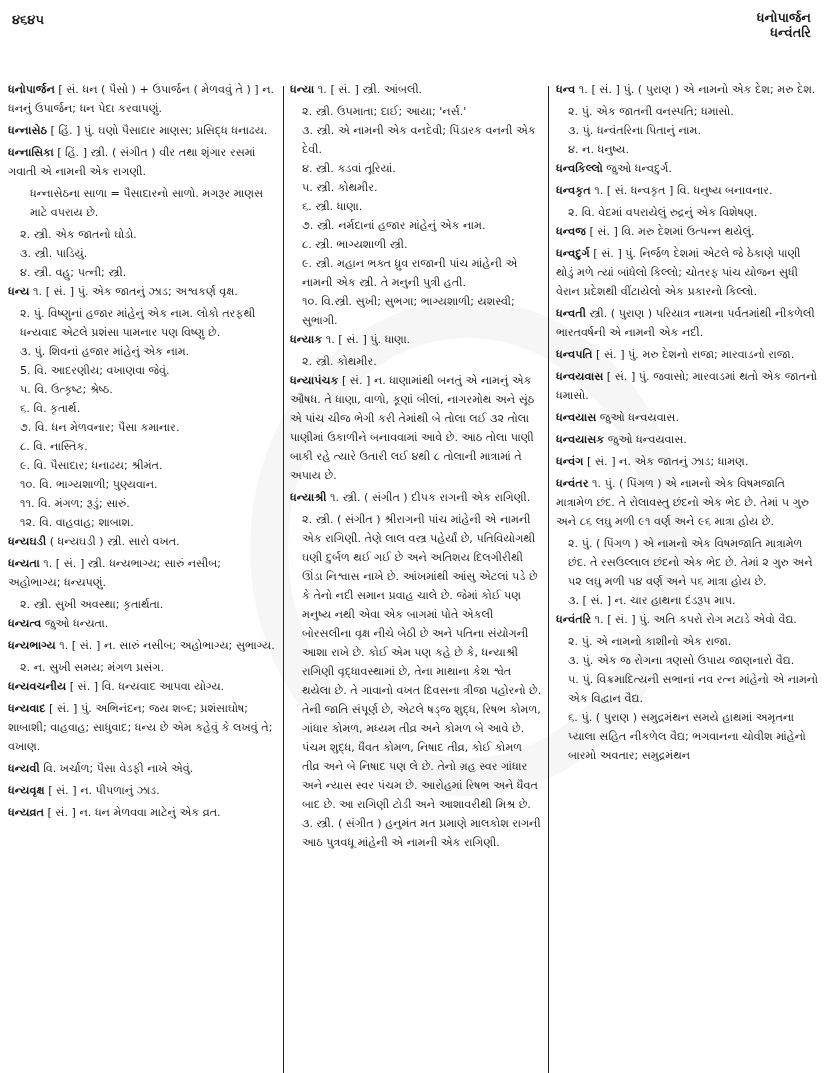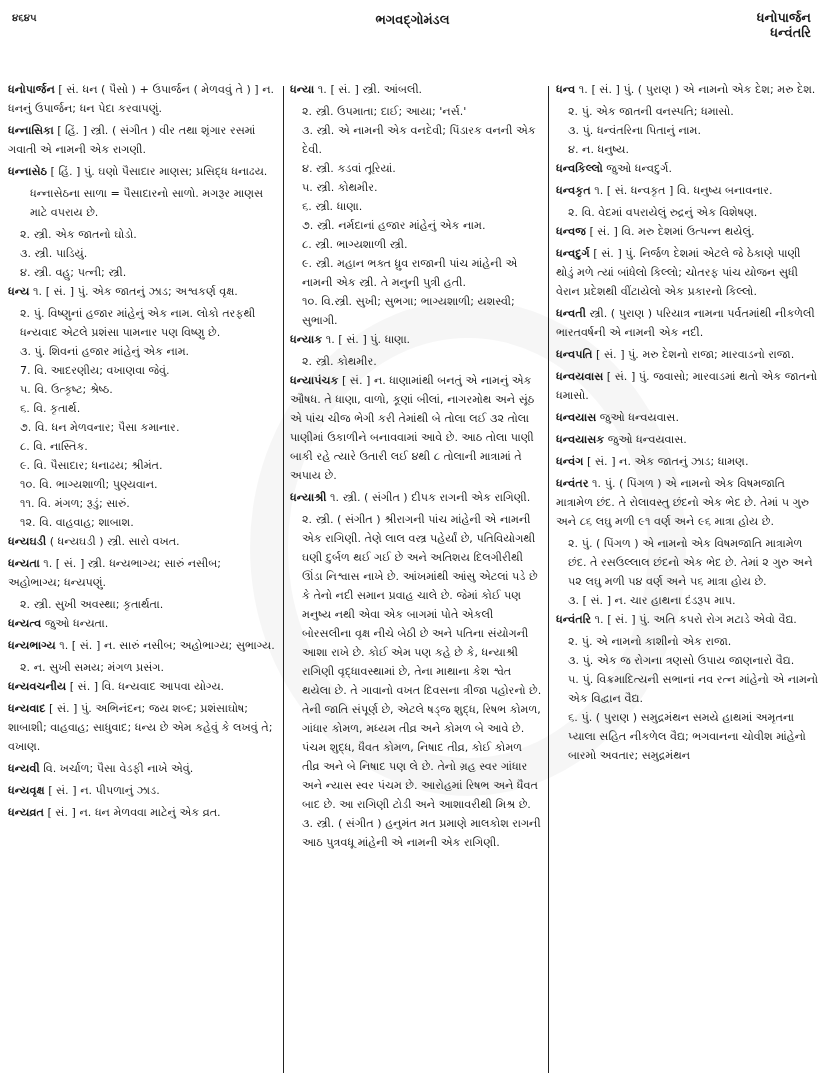--- a/index.html
+++ b/index.html
@@ -10,21 +10,21 @@
     position: relative;
   }
   .watermark {
     position: absolute; left: 250px; top: 300px; width: 360px; height: 420px;
     border-radius: 50%; border: 38px solid rgba(0,0,0,0.035);
     pointer-events: none;
   }
   .header {
     position: absolute; top: 10px; left: 0; right: 0; height: 34px;
   }
-  .page-num { position: absolute; left: 12px; top: 2px; font-weight: bold; font-size: 10px; }
+  .page-num { position: absolute; left: 12px; top: 2px; font-weight: bold; font-size: 13px; }
   .book-title { position: absolute; left: 0; right: 0; top: 2px; text-align: center; font-weight: bold; font-size: 13px; }
   .guide { position: absolute; right: 14px; top: 0px; text-align: right; font-weight: bold; font-size: 13px; line-height: 15px; }
   .columns {
     position: absolute; top: 52px; left: 0; width: 825px; height: 1021px; margin-top: 28px;
   }
   .col {
     position: absolute; top: 0; bottom: 10px;
     font-size: 11.2px; line-height: 19px;
     overflow: hidden;
   }
@@ -40,40 +40,39 @@
   .sense { padding-left: 12px; margin: 0; }
   .quote { padding-left: 22px; }
 </style>
 </head>
 <body>
 
 <div class="watermark"></div>
 
 <div class="header">
   <span class="page-num">૪૬૪૫</span>
-  <span class="book-title">ભગવદ્ગોમંડલ</span>
   <div class="guide">
     <div>ધનોપાર્જન</div>
     <div>ધન્વંતરિ</div>
   </div>
 </div>
 
 <div class="columns">
   <div class="col col1">
       <div class="entry"><span class="hw">ધનોપાર્જન</span> <span class="body">[ સં. ધન ( પૈસો ) + ઉપાર્જન ( મેળવવું તે ) ] ન. ધનનું ઉપાર્જન; ધન પેદા કરવાપણું.</span></div>
+      <div class="entry"><span class="hw">ધન્નાસેઠ</span> <span class="body">[ હિં. ] પું. ઘણો પૈસાદાર માણસ; પ્રસિદ્ધ ધનાઢય.</span></div>
       <div class="entry"><span class="hw">ધન્નાસિકા</span> <span class="body">[ હિં. ] સ્ત્રી. ( સંગીત ) વીર તથા શૃંગાર રસમાં ગવાતી એ નામની એક રાગણી.</span></div>
-      <div class="entry"><span class="hw">ધન્નાસેઠ</span> <span class="body">[ હિં. ] પું. ઘણો પૈસાદાર માણસ; પ્રસિદ્ધ ધનાઢય.</span></div>
       <div class="entry quote">ધન્નાસેઠના સાળા = પૈસાદારનો સાળો. મગરૂર માણસ માટે વપરાય છે.</div>
       <div class="entry sense">૨. સ્ત્રી. એક જાતનો ઘોડો.</div>
       <div class="entry sense">૩. સ્ત્રી. પાડિયું.</div>
       <div class="entry sense">૪. સ્ત્રી. વહુ; પત્ની; સ્ત્રી.</div>
       <div class="entry"><span class="hw">ધન્ય</span> <span class="body">૧. [ સં. ] પું. એક જાતનું ઝાડ; અશ્વકર્ણ વૃક્ષ.</span></div>
       <div class="entry sense">૨. પું. વિષ્ણુનાં હજાર માંહેનું એક નામ. લોકો તરફથી ધન્યવાદ એટલે પ્રશંસા પામનાર પણ વિષ્ણુ છે.</div>
       <div class="entry sense">૩. પું. શિવનાં હજાર માંહેનું એક નામ.</div>
-      <div class="entry sense">7. વિ. આદરણીય; વખાણવા જેવું.</div>
+      <div class="entry sense">5. વિ. આદરણીય; વખાણવા જેવું.</div>
       <div class="entry sense">૫. વિ. ઉત્કૃષ્ટ; શ્રેષ્ઠ.</div>
       <div class="entry sense">૬. વિ. કૃતાર્થ.</div>
       <div class="entry sense">૭. વિ. ધન મેળવનાર; પૈસા કમાનાર.</div>
       <div class="entry sense">૮. વિ. નાસ્તિક.</div>
       <div class="entry sense">૯. વિ. પૈસાદાર; ધનાઢય; શ્રીમંત.</div>
       <div class="entry sense">૧૦. વિ. ભાગ્યશાળી; પુણ્યવાન.</div>
       <div class="entry sense">૧૧. વિ. મંગળ; રૂડું; સારું.</div>
       <div class="entry sense">૧૨. વિ. વાહવાહ; શાબાશ.</div>
       <div class="entry"><span class="hw">ધન્યઘડી</span> <span class="body">( ધન્યઘડી ) સ્ત્રી. સારો વખત.</span></div>
       <div class="entry"><span class="hw">ધન્યતા</span> <span class="body">૧. [ સં. ] સ્ત્રી. ધન્યભાગ્ય; સારું નસીબ; અહોભાગ્ય; ધન્યપણું.</span></div>

